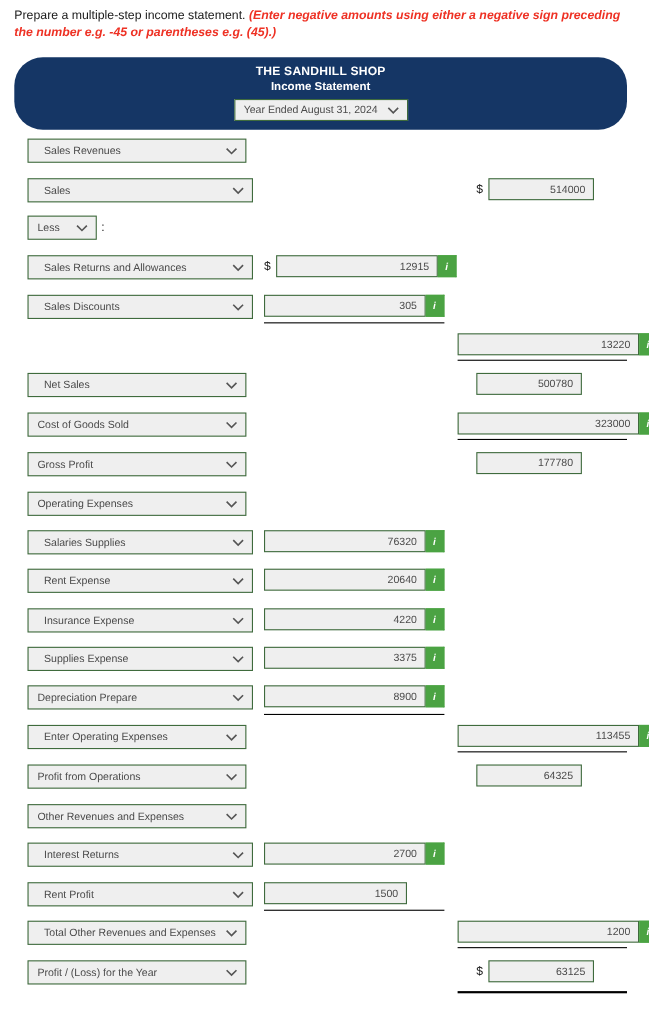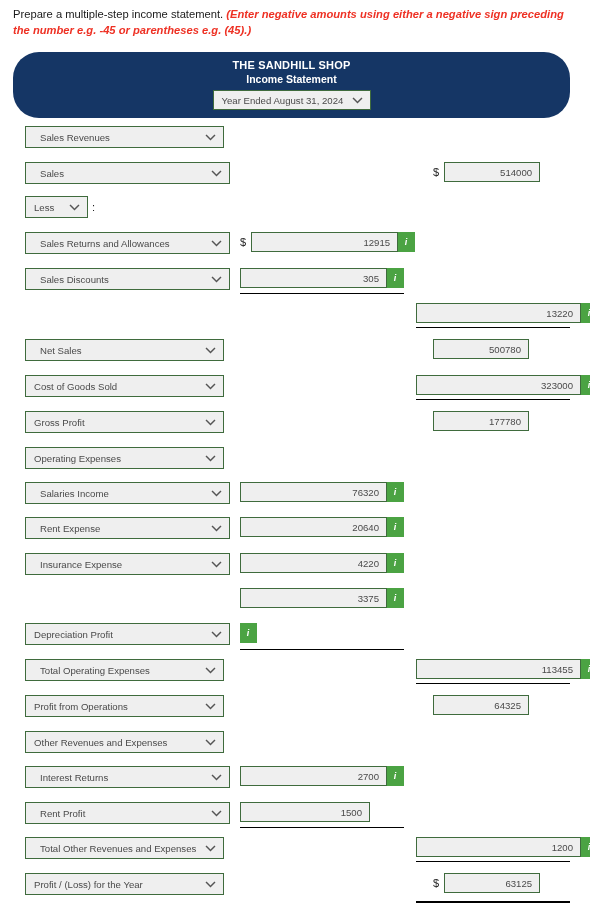--- a/index.html
+++ b/index.html
@@ -287,21 +287,21 @@
             <span>Operating Expenses</span>
             <span class="chev">
               <svg viewBox="0 0 16 16" width="13" height="13">
                 <path d="M2.5 5 L8 10.5 L13.5 5" fill="none" stroke="#555" stroke-width="1.8"></path>
               </svg>
             </span>
           </div></div>
       </div>
       <div class="row" style="top: 482px;">
         <div class="label-cell"><div class="sel lab w210 ind1">
-            <span>Salaries Income</span>
+            <span>Salaries Supplies</span>
             <span class="chev">
               <svg viewBox="0 0 16 16" width="13" height="13">
                 <path d="M2.5 5 L8 10.5 L13.5 5" fill="none" stroke="#555" stroke-width="1.8"></path>
               </svg>
             </span>
           </div></div>
         <div class="amt col-mid">
           <input class="inp-w" type="text" value="76320" style="">
           <span class="ibtn">i</span>
         </div>
@@ -328,41 +328,50 @@
                 <path d="M2.5 5 L8 10.5 L13.5 5" fill="none" stroke="#555" stroke-width="1.8"></path>
               </svg>
             </span>
           </div></div>
         <div class="amt col-mid">
           <input class="inp-w" type="text" value="4220" style="">
           <span class="ibtn">i</span>
         </div>
       </div>
       <div class="row" style="top: 588px;">
+        <div class="label-cell"><div class="sel lab w210 ind1">
+            <span>Supplies Expense</span>
+            <span class="chev">
+              <svg viewBox="0 0 16 16" width="13" height="13">
+                <path d="M2.5 5 L8 10.5 L13.5 5" fill="none" stroke="#555" stroke-width="1.8"></path>
+              </svg>
+            </span>
+          </div></div>
         <div class="amt col-mid">
           <input class="inp-w" type="text" value="3375" style="">
           <span class="ibtn">i</span>
         </div>
       </div>
       <div class="row" style="top: 623px;">
         <div class="label-cell"><div class="sel lab w210 ind0">
-            <span>Depreciation Profit</span>
-            <span class="chev">
-              <svg viewBox="0 0 16 16" width="13" height="13">
-                <path d="M2.5 5 L8 10.5 L13.5 5" fill="none" stroke="#555" stroke-width="1.8"></path>
-              </svg>
-            </span>
-          </div></div>
-        <div class="amt col-mid">
+            <span>Depreciation Prepare</span>
+            <span class="chev">
+              <svg viewBox="0 0 16 16" width="13" height="13">
+                <path d="M2.5 5 L8 10.5 L13.5 5" fill="none" stroke="#555" stroke-width="1.8"></path>
+              </svg>
+            </span>
+          </div></div>
+        <div class="amt col-mid">
+          <input class="inp-w" type="text" value="8900" style="">
           <span class="ibtn">i</span>
         </div>
       </div>
       <div class="row" style="top: 659px;">
         <div class="label-cell"><div class="sel lab w200 ind1">
-            <span>Total Operating Expenses</span>
+            <span>Enter Operating Expenses</span>
             <span class="chev">
               <svg viewBox="0 0 16 16" width="13" height="13">
                 <path d="M2.5 5 L8 10.5 L13.5 5" fill="none" stroke="#555" stroke-width="1.8"></path>
               </svg>
             </span>
           </div></div>
         <div class="amt col-right" style="left:416px">
           <input class="inp-w" type="text" value="113455" style="">
           <span class="ibtn">i</span>
         </div>

